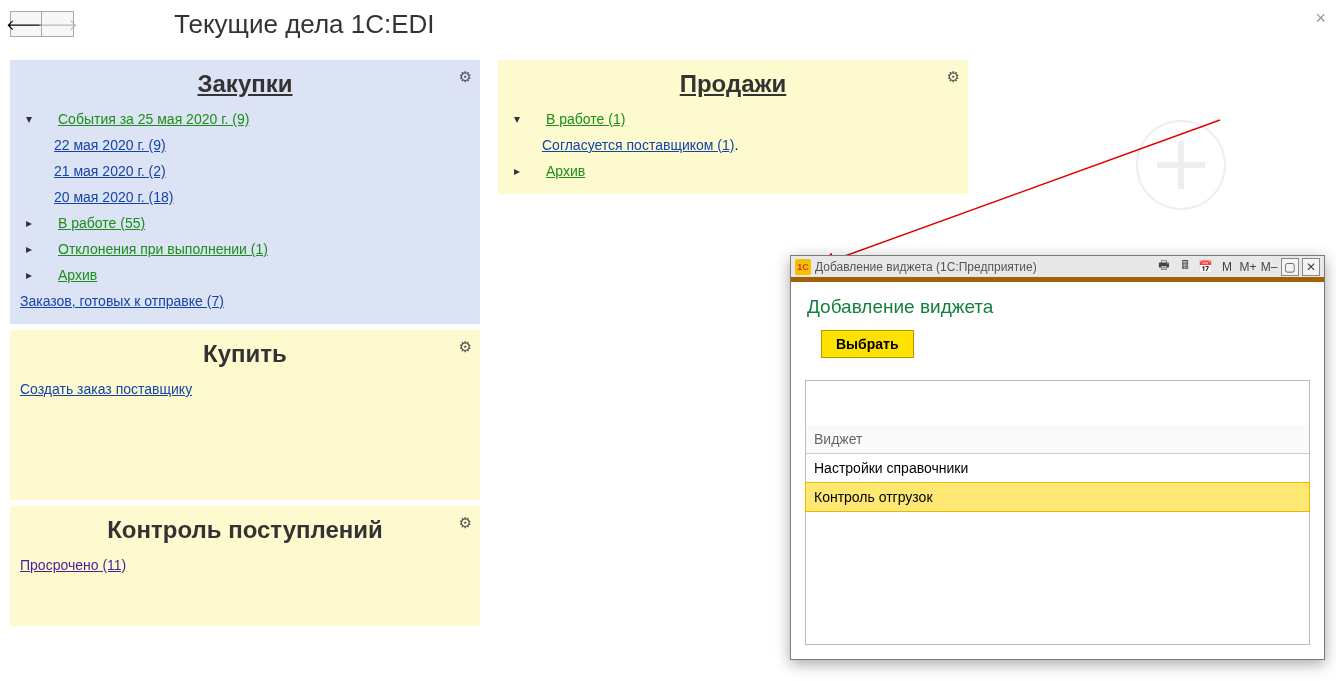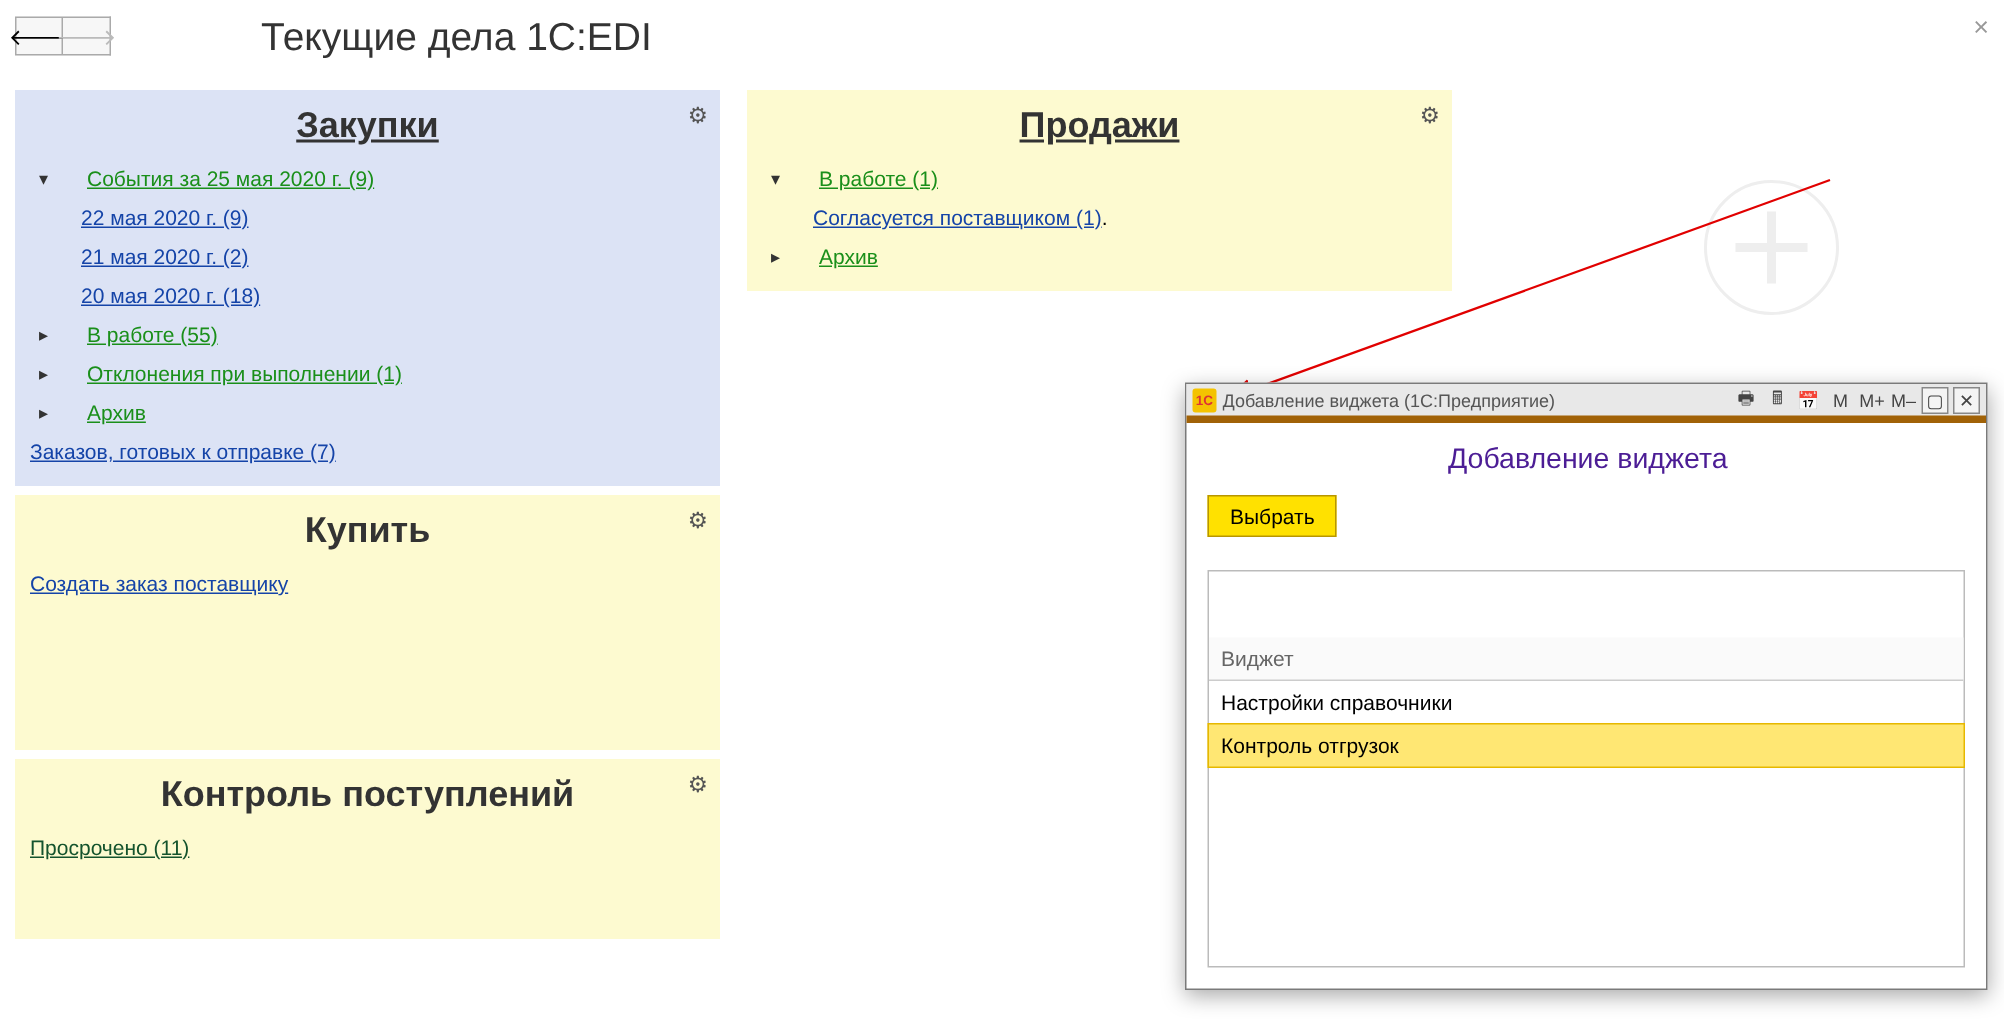--- a/index.html
+++ b/index.html
@@ -86,21 +86,21 @@
     font-size: 12px;
     user-select: none;
   }
   .indent2 { padding-left: 34px; }
   .lnk {
     text-decoration: underline;
     cursor: pointer;
   }
   .lnk-green { color: #1a8f1a; margin-left: 20px; }
   .lnk-blue  { color: #1544a8; }
-  .lnk-red   { color: #14532d; }
+  .lnk-red   { color: #4c1d95; }
 
   .plus-circle {
     position: absolute;
     right: 110px; top: 120px;
     width: 90px; height: 90px;
     border: 2px solid #eee;
     border-radius: 50%;
     display: flex; align-items: center; justify-content: center;
   }
   .plus-circle::before, .plus-circle::after {
@@ -160,28 +160,29 @@
     width: 18px; height: 18px;
     display: inline-flex;
     align-items: center;
     justify-content: center;
     font-size: 12px;
     color: #444;
     cursor: pointer;
   }
   .ticon.border { border: 1px solid #888; background: #f4f4f4; }
   .dlg-body { padding: 12px 14px; flex: 0 0 auto; }
-  .dlg-heading { font-size: 19px; color: #4c1d95; margin: 2px 0 12px 2px; text-align: center; }
+  .dlg-heading { font-size: 19px; color: #15803d; margin: 2px 0 12px 2px; }
   .btn-choose {
     background: #ffe100;
     border: 1px solid #b89600;
     padding: 5px 14px;
     font-size: 14px;
-    font-weight: normal;
-    cursor: pointer;
+    font-weight: bold;
+    cursor: pointer;
+    margin-left: 16px;
   }
   .grid {
     margin: 10px 14px 14px 14px;
     border: 1px solid #bbb;
     flex: 1 1 auto;
     display: flex;
     flex-direction: column;
   }
   .grid-header {
     padding: 6px 8px;

